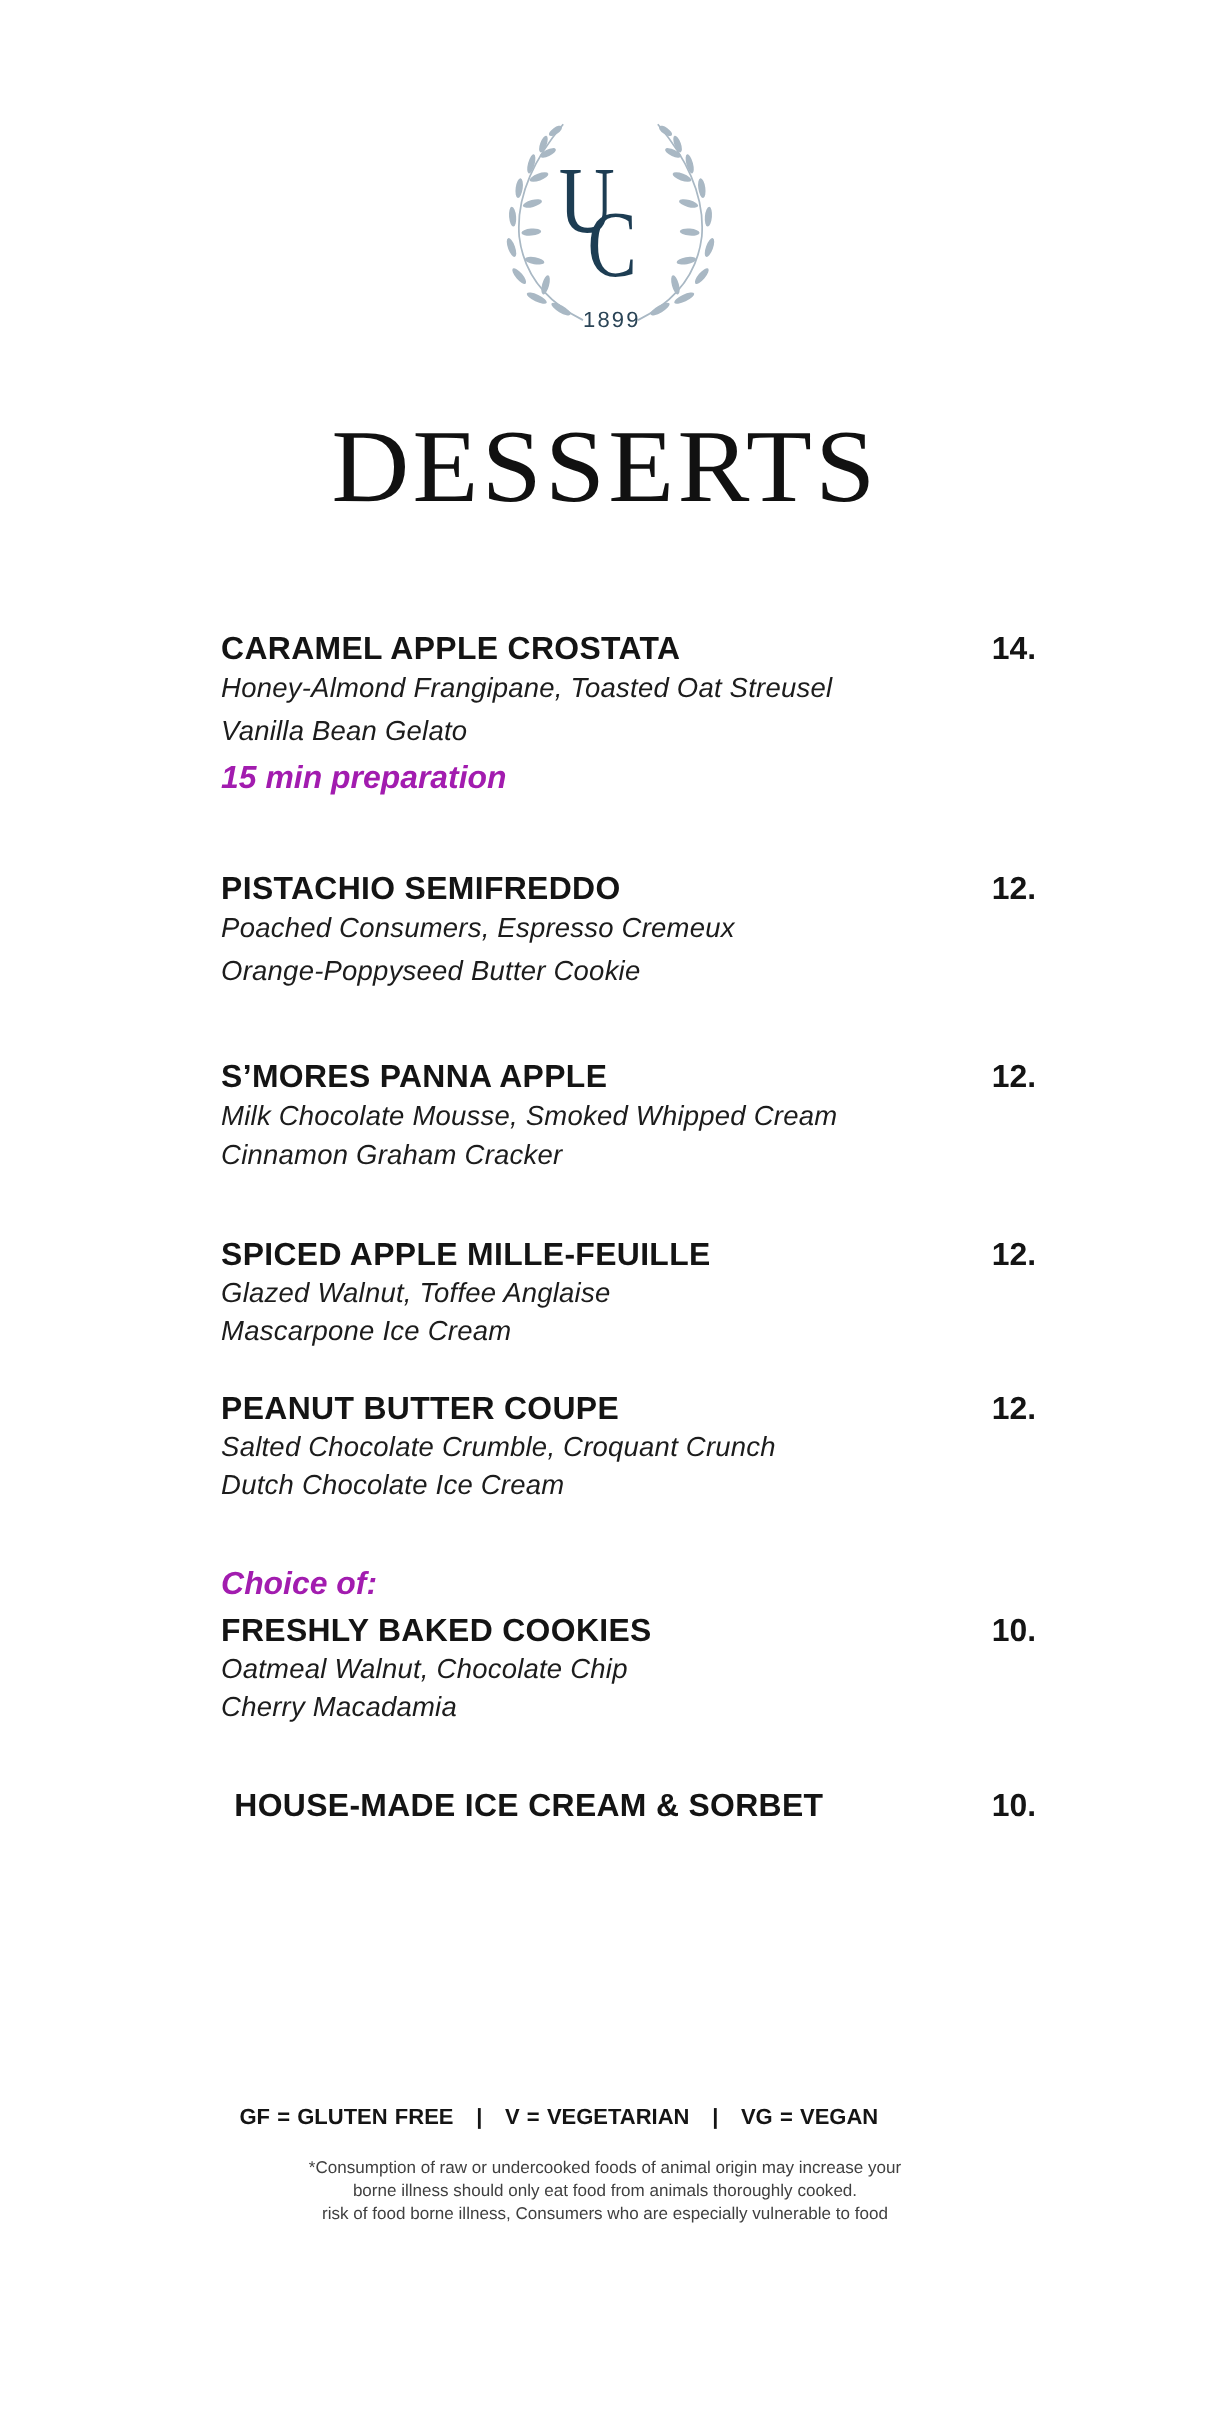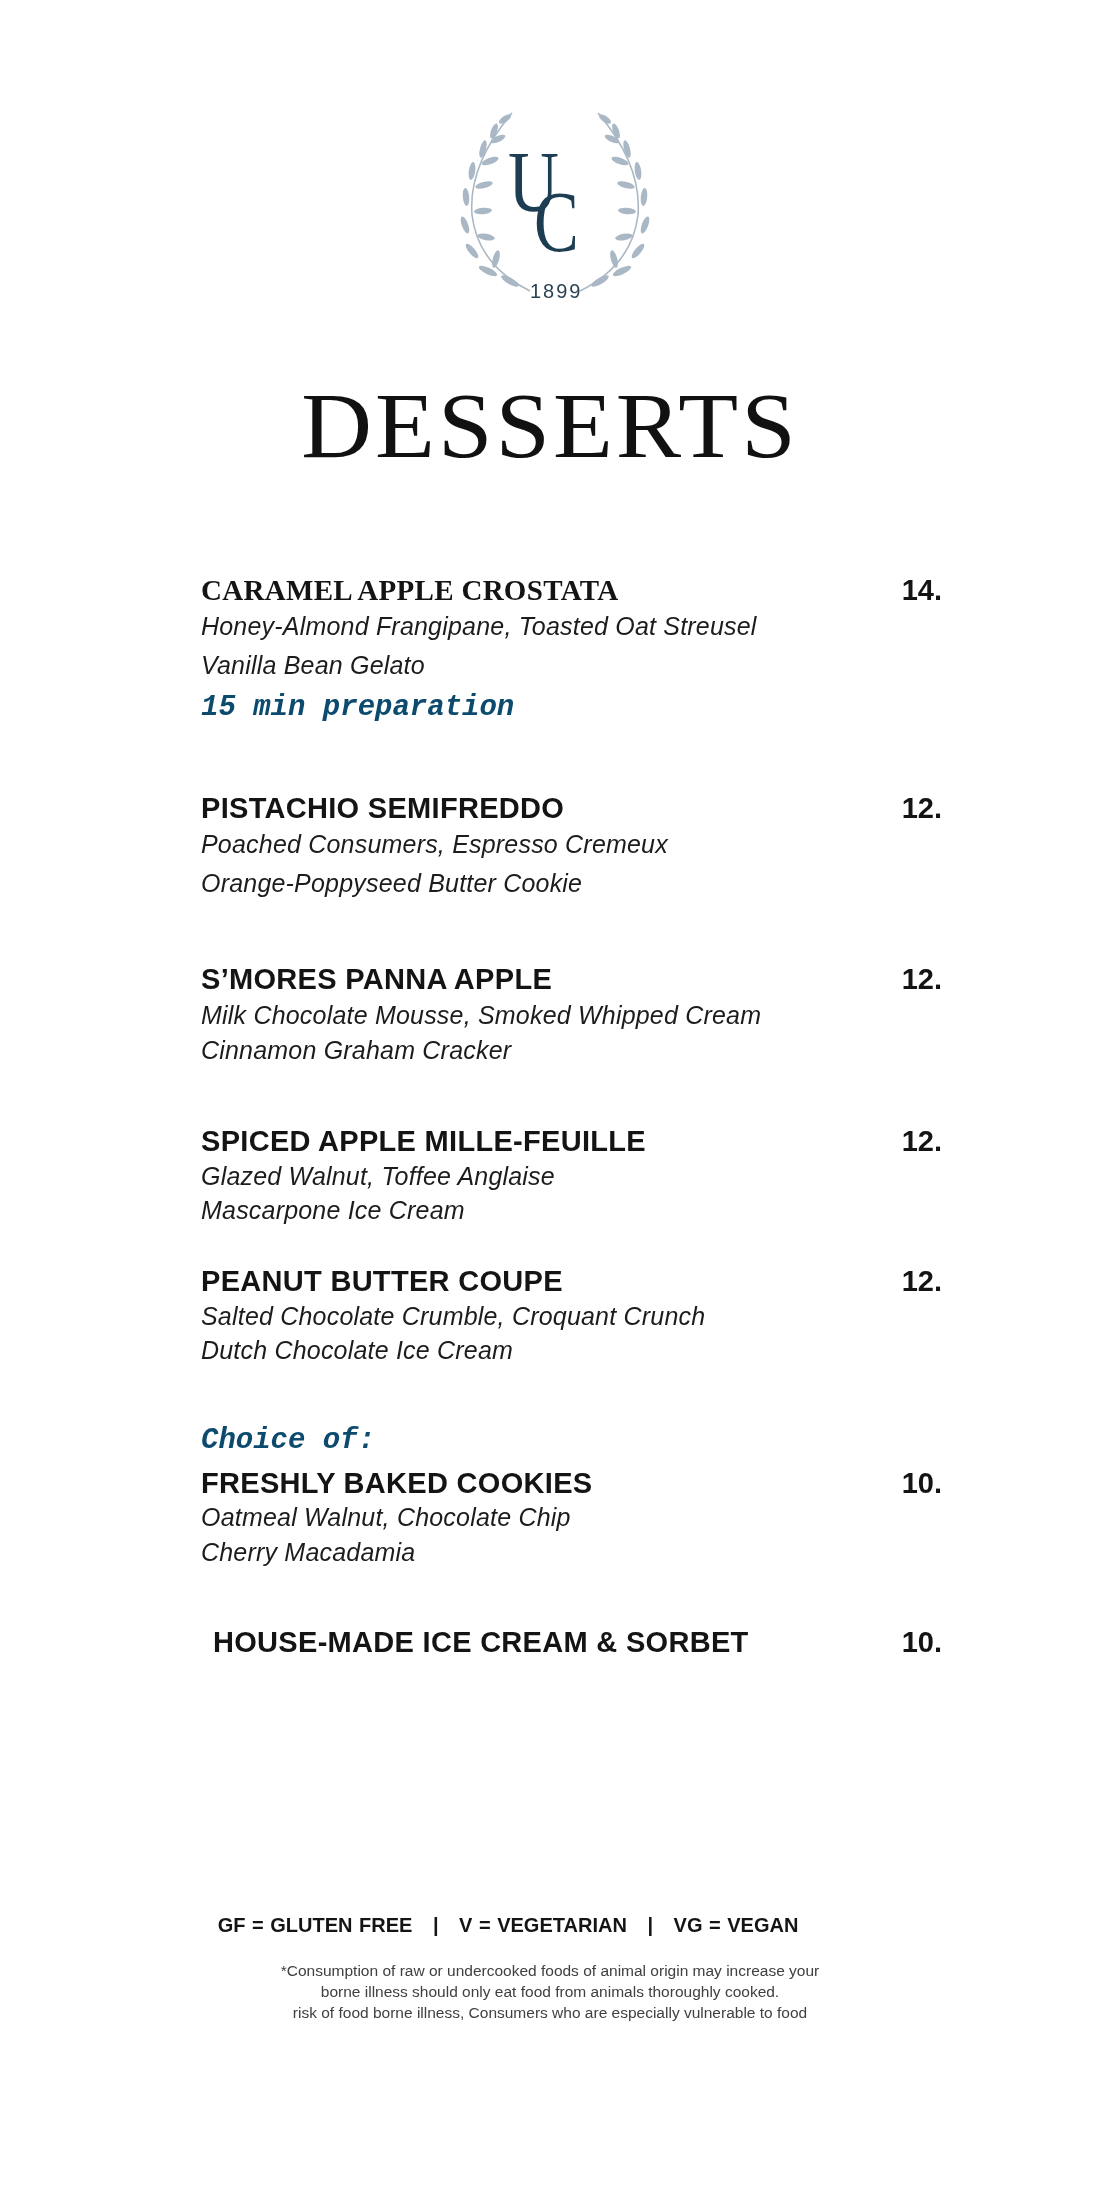--- a/index.html
+++ b/index.html
@@ -18,22 +18,22 @@
   }
   .price {
     font-family: "Liberation Sans", sans-serif; font-size: 29px; font-weight: bold;
     color: #141414; right: 158px; text-align: right;
   }
   .desc {
     font-family: "Liberation Sans", sans-serif; font-size: 25px; font-style: italic;
     color: #1c1c1c; left: 201px; letter-spacing: 0.2px;
   }
   .note {
-    font-family: Liberation Mono, monospace; font-size: 29px; font-style: italic;
-    font-weight: bold; color: #0c4a6e; left: 201px;
+    font-family: Liberation Sans, sans-serif; font-size: 29px; font-style: italic;
+    font-weight: bold; color: #a21caf; left: 201px;
   }
   .legend {
     position: absolute; left: 0; width: 1016px; text-align: center; top: 1915px;
     font-family: "Liberation Sans", sans-serif; font-size: 20px; font-weight: bold;
     color: #141414; line-height: 1; word-spacing: 1px;
   }
   .legend .sep { display: inline-block; margin: 0 14px; }
   .disclaimer {
     position: absolute; left: 200px; width: 700px; text-align: center; top: 1960px;
     font-family: "Liberation Sans", sans-serif; font-size: 15.5px; line-height: 21px;
@@ -89,21 +89,21 @@
   <div class="abs" style="left:58px; top:34px; font-family:'Liberation Serif', serif; font-size:86px; color:#1d3d53; transform:scaleX(0.82); transform-origin:left top;">U</div>
   
   <div class="abs" style="left:84px; top:74px; font-family:'Liberation Serif', serif; font-size:86px; color:#1d3d53; transform:scaleX(0.78); transform-origin:left top;">C</div>
   
   <div class="abs" style="left:80px; top:176px; width:50px; text-align:center; font-family:'Liberation Sans', sans-serif; font-size:20px; letter-spacing:2px; color:#2a4456;">1899</div>
 </div>
 
 <h1 class="title" style="margin:0;">DESSERTS</h1>
 
 <div>
-  <div class="abs name" style="top:576px;font-family:Liberation Serif, serif;">CARAMEL APPLE CROSTATA</div>
+  <div class="abs name" style="top:576px;">CARAMEL APPLE CROSTATA</div>
   <div class="abs price" style="top:576px;">14.</div>
   <div class="abs desc" style="top:614px;">Honey-Almond Frangipane, Toasted Oat Streusel</div>
   <div class="abs desc" style="top:653px;">Vanilla Bean Gelato</div>
   <div class="abs note" style="top:693px;">15 min preparation</div>
 </div>
 
 <div>
   <div class="abs name" style="top:794px;">PISTACHIO SEMIFREDDO</div>
   <div class="abs price" style="top:794px;">12.</div>
   <div class="abs desc" style="top:832px;">Poached Consumers, Espresso Cremeux</div>

